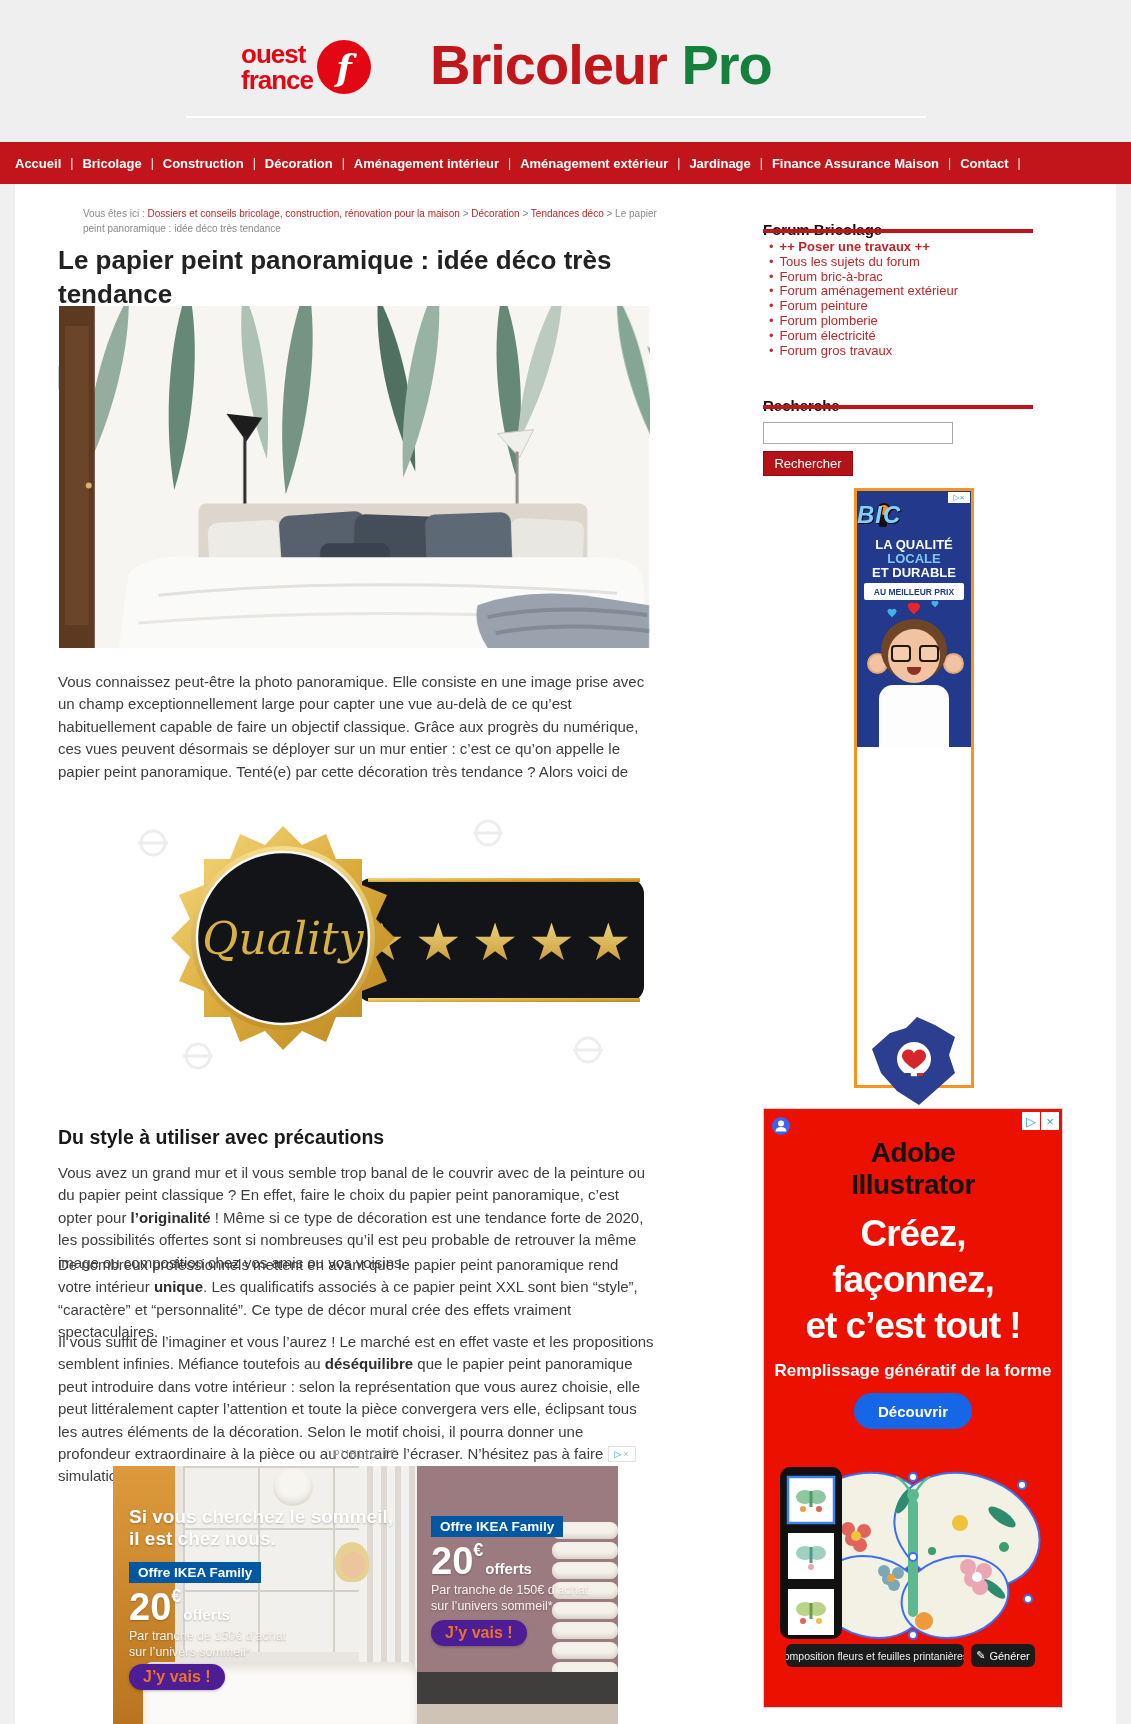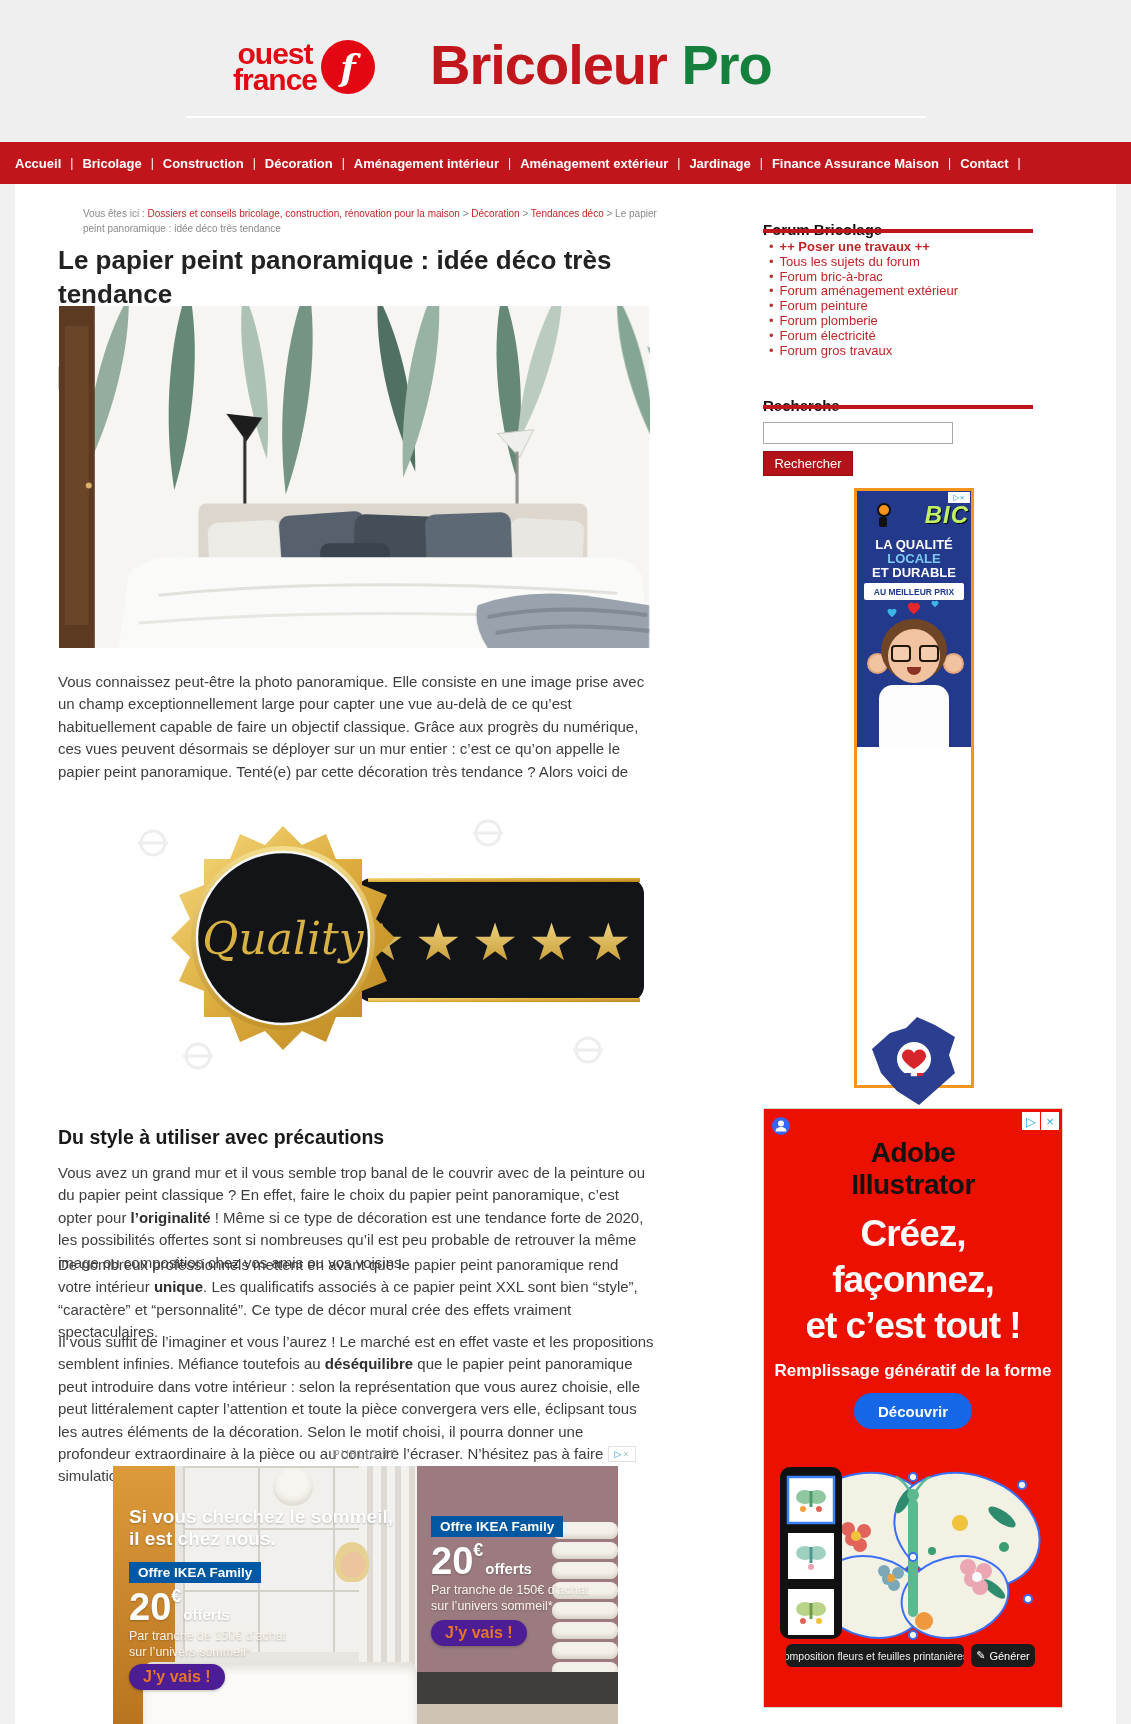--- a/index.html
+++ b/index.html
@@ -2,21 +2,21 @@
 <html><head>
 <meta charset="utf-8">
 <style>
   html,body{margin:0;padding:0;background:#e9e9e9;font-family:"Liberation Sans",sans-serif;}
   .page{position:relative;width:1131px;height:1724px;background:#f0f0f0;overflow:hidden;}
   .content-bg{position:absolute;left:15px;top:184px;width:1101px;height:1540px;background:#ffffff;}
 
   
   .header{position:absolute;left:0;top:0;width:1131px;height:142px;background:#efefef;}
   .of-logo{position:absolute;left:233px;top:40px;display:flex;align-items:center;}
-  .of-text{color:#e30613;font-weight:bold;font-size:30px;line-height:26px;letter-spacing:-1px;text-align:center;}
+  .of-text{color:#e30613;font-weight:bold;font-size:26px;line-height:26px;letter-spacing:-1px;text-align:left;margin-left:8px;}
   .of-circle{width:54px;height:54px;border-radius:50%;background:#e30613;margin-left:4px;color:#fff;
     font-family:"DejaVu Serif",serif;font-style:italic;font-weight:bold;font-size:36px;
     display:flex;align-items:center;justify-content:center;}
   .brand{position:absolute;left:430px;top:32px;font-size:56px;font-weight:bold;letter-spacing:-1px;color:#c0161c;}
   .brand .pro{color:#15803d;}
   .header-rule{position:absolute;left:186px;top:116px;width:740px;height:2px;background:#ffffff;}
 
   
   .nav{position:absolute;left:0;top:142px;width:1131px;height:42px;background:#c2151b;display:flex;align-items:center;
        padding-left:6px;box-sizing:border-box;}
@@ -79,21 +79,21 @@
   .forum-list a{color:#c22527;text-decoration:none;cursor:pointer;}
   .forum-list li:first-child a{font-weight:bold;}
   .search-input{position:absolute;left:763px;top:422px;width:190px;height:22px;border:1px solid #a9a9a9;background:#fff;box-sizing:border-box;padding:0 5px;font-size:12px;}
   .search-btn{position:absolute;left:763px;top:451px;width:90px;height:25px;background:#b21218;color:#fff;border:1px solid #8f0e13;
     font-size:13px;font-family:"Liberation Sans",sans-serif;cursor:pointer;}
 
   
   .bic{position:absolute;left:854px;top:488px;width:120px;height:600px;background:#22398c;border:3px solid #f7941e;box-sizing:border-box;cursor:pointer;}
   .bic-adchoice{position:absolute;top:1px;right:1px;width:22px;height:11px;background:#fff;font-size:8px;color:#1a9bd7;
     display:flex;align-items:center;justify-content:center;z-index:5;}
-  .bic-logo{position:absolute;left:0;top:10px;width:112px;text-align:right;color:#bef264;font-size:24px;font-style:italic;font-weight:bold;letter-spacing:1px;text-shadow:1px 1px 0 #000;}
+  .bic-logo{position:absolute;left:0;top:10px;width:112px;text-align:left;color:#7dd3fc;font-size:24px;font-style:italic;font-weight:bold;letter-spacing:1px;text-shadow:1px 1px 0 #000;}
   .bic-boy{position:absolute;left:20px;top:12px;width:12px;height:22px;}
   .bic-boy .head{width:10px;height:10px;border-radius:50%;background:#f7941e;border:2px solid #111;}
   .bic-boy .body{width:8px;height:10px;background:#111;margin:0 auto;border-radius:2px;}
   .bic-l1{position:absolute;left:0;width:114px;text-align:center;color:#fff;font-size:13px;font-weight:bold;}
   .bic-box{position:absolute;left:7px;top:92px;width:100px;height:17px;background:#fff;color:#203a8c;font-size:8.5px;font-weight:bold;
     display:flex;align-items:center;justify-content:center;border-radius:2px;}
   .heart{position:absolute;width:10px;height:9px;}
   .heart::before,.heart::after{content:"";position:absolute;left:50%;top:0;width:50%;height:88%;border-radius:6px 6px 0 0;
     background:var(--c);transform:rotate(-45deg);transform-origin:0 100%;}
   .heart::after{left:0;transform:rotate(45deg);transform-origin:100% 100%;}

